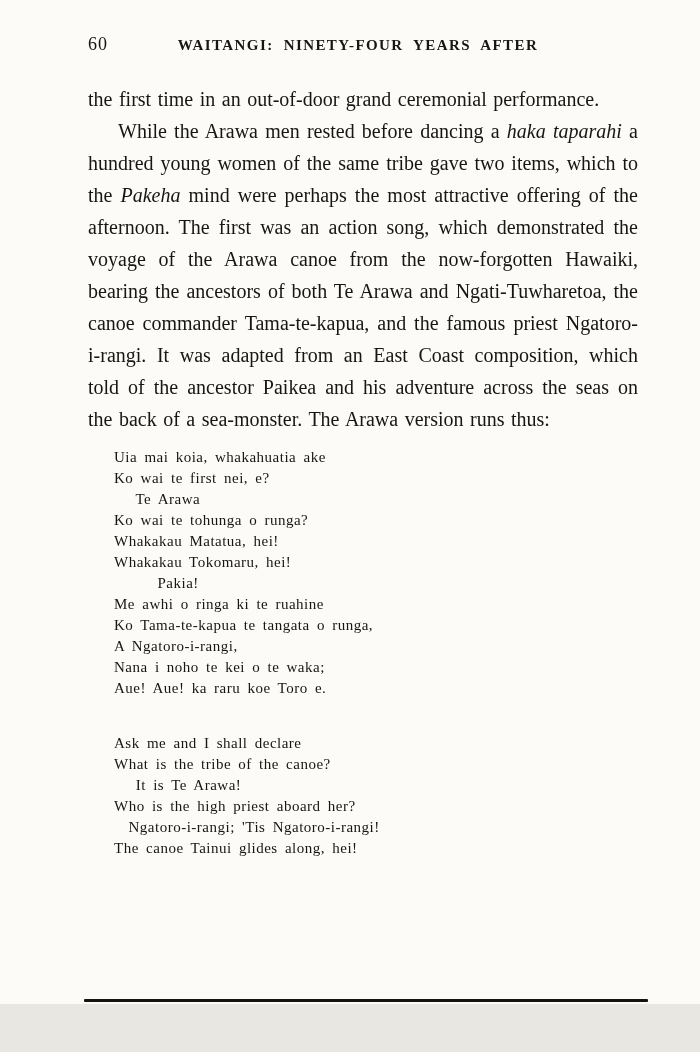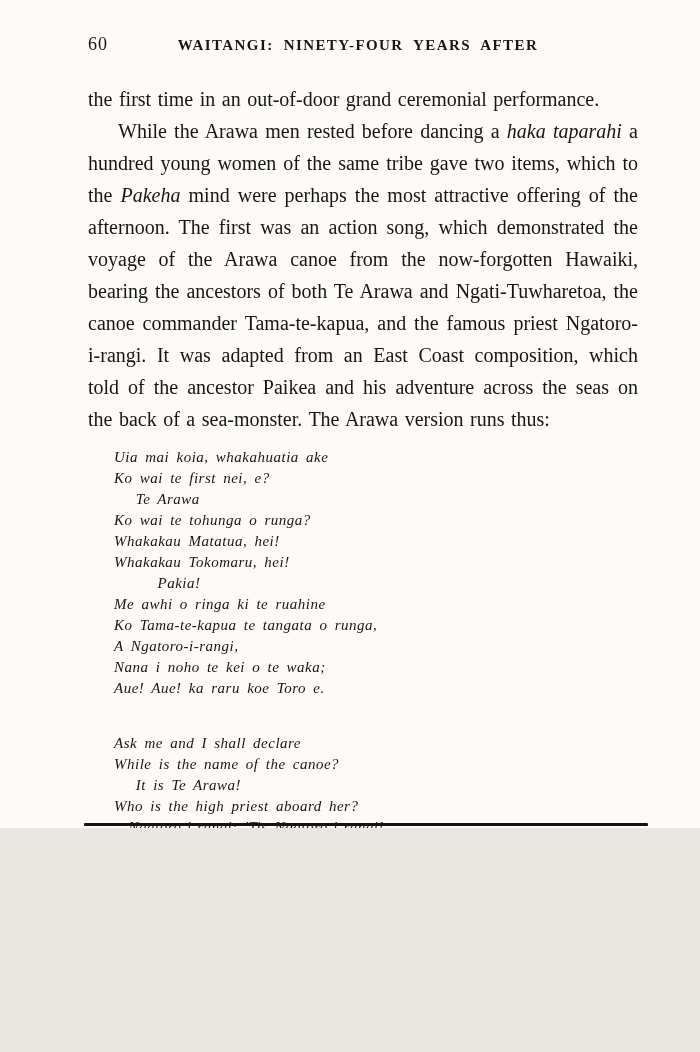--- a/index.html
+++ b/index.html
@@ -3,21 +3,21 @@
 <meta charset="utf-8">
 <style>
   html, body {
     margin: 0;
     padding: 0;
     background: #e9e7e2;
   }
   .page {
     position: relative;
     width: 700px;
-    height: 828px;
+    height: 1004px;
     margin: 0 auto;
     background: #fcfbf7;
     color: #171614;
     box-sizing: border-box;
     padding: 34px 62px 0 88px;
     font-family: "Liberation Serif", serif;
     overflow: hidden;
   }
   .header {
     display: flex;
@@ -59,21 +59,20 @@
     word-spacing: 3px;
   }
   .verse-1 {
     margin-top: 12px;
   }
   .verse-2 {
     margin-top: 34px;
   }
   .verse-line {
     white-space: pre;
-    font-style: italic;
   }
   .page-edge {
     position: absolute;
     left: 84px;
     right: 52px;
     bottom: 2px;
     height: 3px;
     background: #15130f;
     border-radius: 1px;
   }
@@ -102,21 +101,21 @@
       <div class="verse-line">      Pakia!</div>
       <div class="verse-line">Me awhi o ringa ki te ruahine</div>
       <div class="verse-line">Ko Tama-te-kapua te tangata o runga,</div>
       <div class="verse-line">A Ngatoro-i-rangi,</div>
       <div class="verse-line">Nana i noho te kei o te waka;</div>
       <div class="verse-line">Aue! Aue! ka raru koe Toro e.</div>
     </div>
 
   <div class="verse verse-2">
       <div class="verse-line">Ask me and I shall declare</div>
-      <div class="verse-line">While is the name of the canoe?</div>
+      <div class="verse-line">What is the tribe of the canoe?</div>
       <div class="verse-line">   It is Te Arawa!</div>
       <div class="verse-line">Who is the high priest aboard her?</div>
       <div class="verse-line">  Ngatoro-i-rangi; 'Tis Ngatoro-i-rangi!</div>
       <div class="verse-line">The canoe Tainui glides along, hei!</div>
     </div>
 
   <div class="page-edge"></div>
 
 </div>
 

